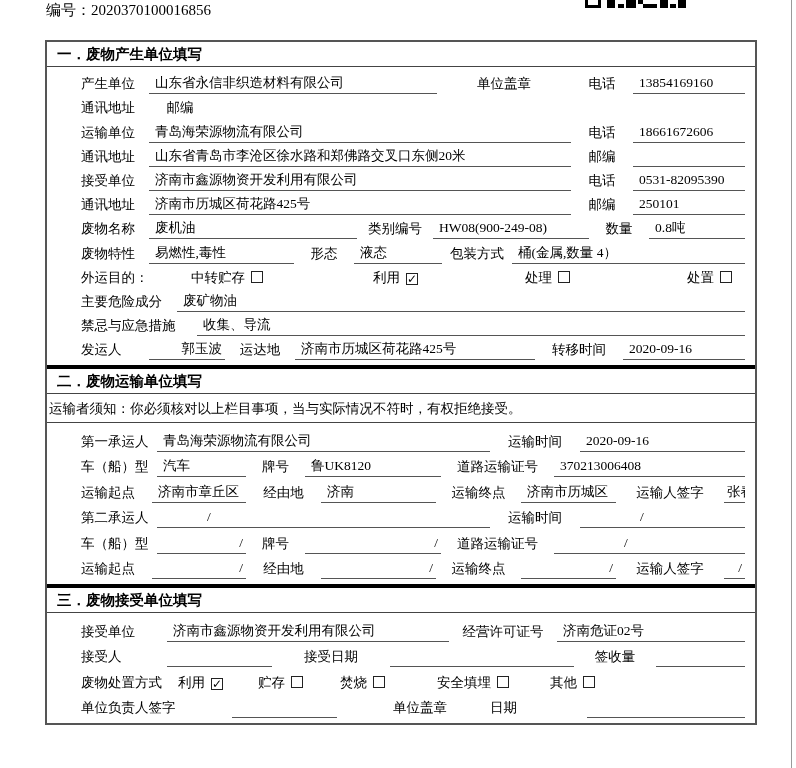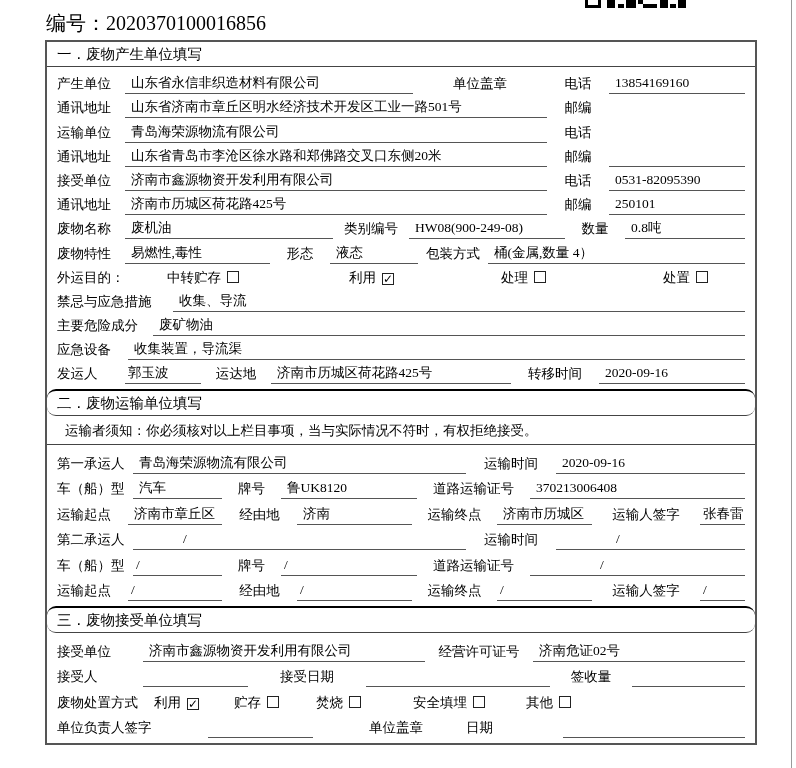--- a/index.html
+++ b/index.html
@@ -4,46 +4,46 @@
 <style>
   * { margin:0; padding:0; box-sizing:border-box; }
   html,body { background:#ffffff; }
   .page {
     position:relative; width:796px; height:768px; background:#fff; overflow:hidden;
     font-family:"Liberation Serif", serif; color:#000;
   }
   .window-edge { position:absolute; right:4px; top:0; bottom:0; width:1px; background:#9a9a9a; }
   
   .top { position:relative; height:40px; }
-  .doc-number { position:absolute; left:46px; top:10px; font-size:20px; white-space:nowrap; }
+  .doc-number { position:absolute; left:46px; top:1px; font-size:15px; white-space:nowrap; }
   .doc-number .num { font-family:"Liberation Serif", serif; }
   .title {
     position:absolute; left:334px; top:0; font-size:25px; font-weight:bold;
     font-family:"Liberation Sans", sans-serif; letter-spacing:1px; white-space:nowrap;
   }
   .qr { position:absolute; left:585px; top:0; }
   
   .form { margin-left:45px; width:712px; border:2px solid #555; background:#fff; }
   .sec-header {
-    font-family:"Liberation Sans", sans-serif; font-weight:normal; font-size:14.5px;
+    font-family:"Liberation Sans", sans-serif; font-weight:bold; font-size:14.5px;
     padding:4px 0 3px 10px; border-bottom:1px solid #444; line-height:17px;
   }
-  .bt { border-top:2px solid #000000;border-radius:9px; }
-  .notice { font-size:13.5px; padding:6px 18px 5px; border-bottom:1px solid #444; line-height:17px; }
-  .sec-body { padding:3px 10px 5px; }
+  .bt { border-top:4px solid #000000; }
+  .notice { font-size:13.5px; padding:6px 2px 5px; border-bottom:1px solid #444; line-height:17px; }
+  .sec-body { padding:3px 10px 5px;margin-left:24px; }
   .row { display:flex; align-items:flex-end; height:24.2px; font-size:13.5px; white-space:nowrap; }
   .s2 .row, .s3 .row { height:25.5px; }
   .lbl { flex:none; padding-bottom:1px; }
   .mid { text-align:center; }
   .val {
     flex:none; border-bottom:1px solid #555; padding:0 3px 1px 6px;
     overflow:hidden; min-height:19px;
   }
   .grow { flex:1 1 auto; }
-  .ctr { text-align:left; padding-left:3px; }
+  .ctr { text-align:right; padding-left:3px; }
   .plain { flex:none; padding-bottom:1px;text-align:center; }
   .grp { flex:none; padding-bottom:1px; }
   .cb {
     display:inline-block; width:12px; height:12px; border:1px solid #222;
     font-size:12px; line-height:10px; text-align:center; margin-left:6px;
     vertical-align:-1px; font-family:"DejaVu Sans", sans-serif;
   }
 </style>
 </head>
 <body>
@@ -79,28 +79,28 @@
       <div class="row">
         <span class="lbl" style="width:68px">产生单位</span>
         <span class="val" style="width:288px">山东省永信非织造材料有限公司</span>
         <span class="plain mid" style="width:134px">单位盖章</span>
         <span class="lbl mid" style="width:62px">电话</span>
         <span class="val grow">13854169160</span>
       </div>
 
       <div class="row">
         <span class="lbl" style="width:68px">通讯地址</span>
-        <span class="val" style="width:422px">山东省济南市章丘区明水经济技术开发区工业一路501号</span>
         <span class="lbl mid" style="width:62px">邮编</span>
       </div>
 
       <div class="row">
         <span class="lbl" style="width:68px">运输单位</span>
         <span class="val" style="width:422px">青岛海荣源物流有限公司</span>
         <span class="lbl mid" style="width:62px">电话</span>
+        <span class="val grow">18661672606</span>
       </div>
 
       <div class="row">
         <span class="lbl" style="width:68px">通讯地址</span>
         <span class="val" style="width:422px">山东省青岛市李沧区徐水路和郑佛路交叉口东侧20米</span>
         <span class="lbl mid" style="width:62px">邮编</span>
         <span class="val grow"></span>
       </div>
 
       <div class="row">
@@ -145,33 +145,29 @@
         </span>
         <span class="grp" style="width:162px">
           <span>处理</span><span class="cb"></span>
         </span>
         <span class="grp grow">
           <span>处置</span><span class="cb"></span>
         </span>
       </div>
 
       <div class="row">
+        <span class="lbl" style="width:96px">主要危险成分</span>
+        <span class="val grow">废矿物油</span>
+      </div>
+
+      <div class="row">
         <span class="lbl" style="width:116px">禁忌与应急措施</span>
         <span class="val grow">收集、导流</span>
       </div>
 
-      <div class="row">
-        <span class="lbl" style="width:96px">主要危险成分</span>
-        <span class="val grow">废矿物油</span>
-      </div>
-
-      <div class="row">
-        <span class="lbl" style="width:71px">应急设备</span>
-        <span class="val grow">收集装置，导流渠</span>
-      </div>
 
       <div class="row">
         <span class="lbl" style="width:68px">发运人</span>
         <span class="val ctr" style="width:76px">郭玉波</span>
         <span class="lbl mid" style="width:70px">运达地</span>
         <span class="val" style="width:240px">济南市历城区荷花路425号</span>
         <span class="lbl mid" style="width:88px">转移时间</span>
         <span class="val grow">2020-09-16</span>
       </div>
     </div>

